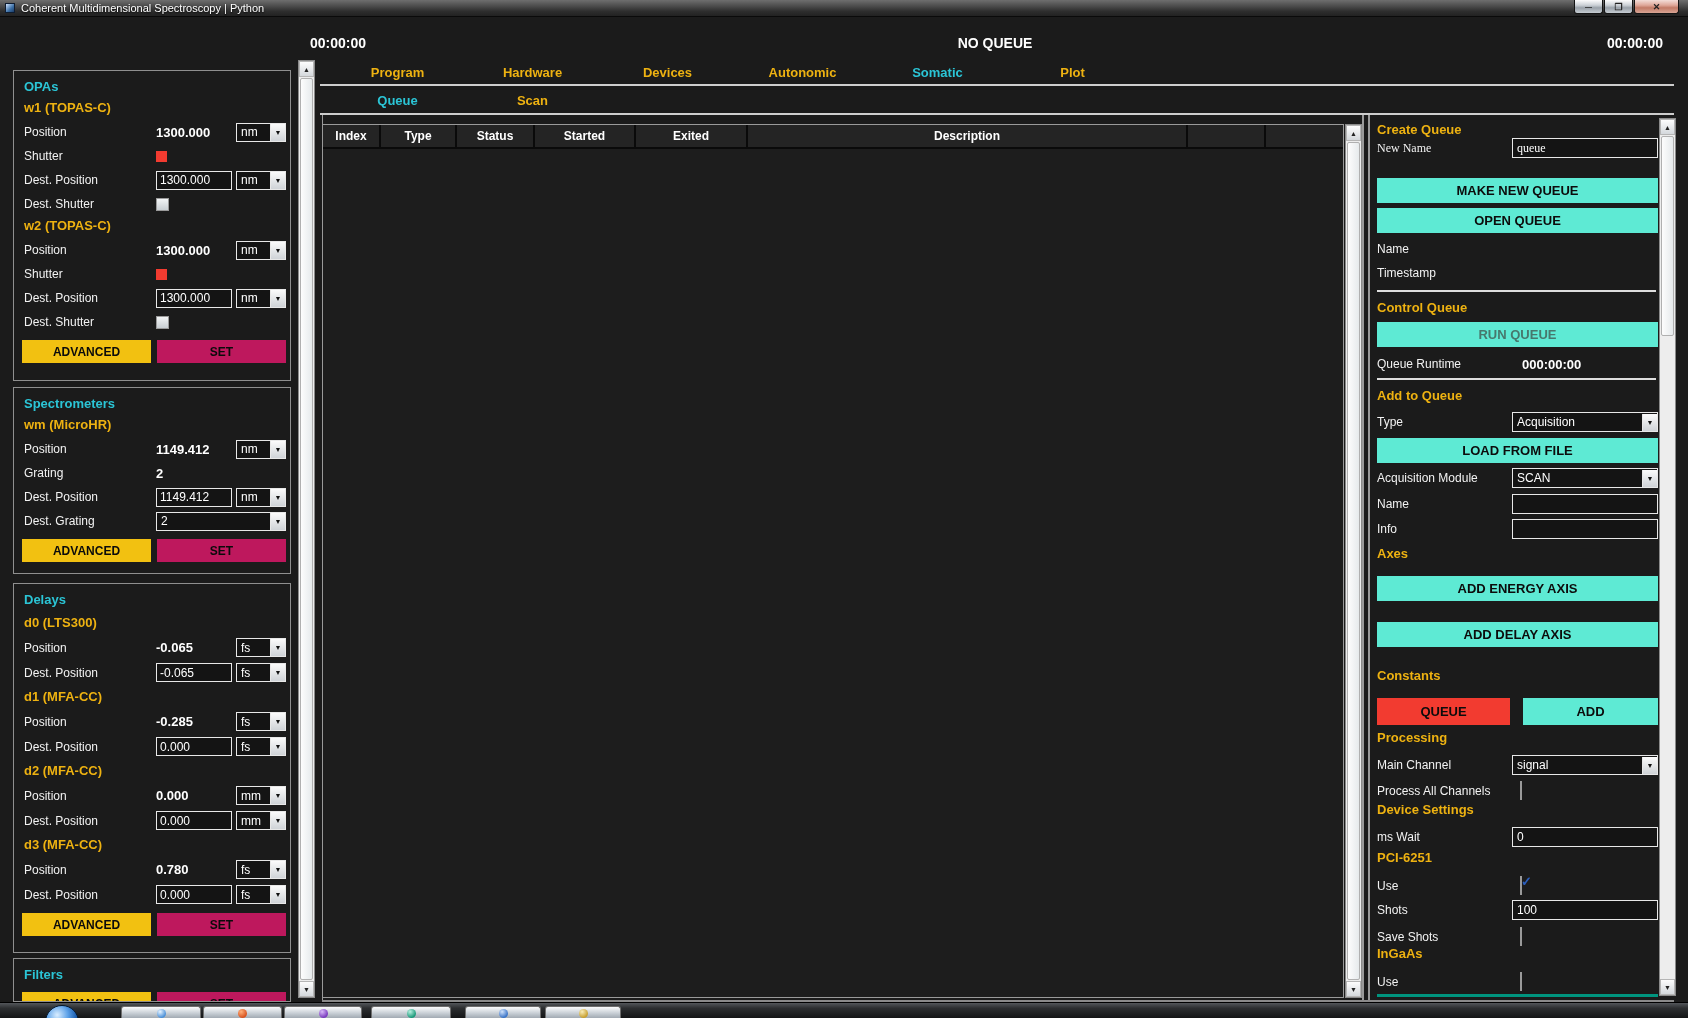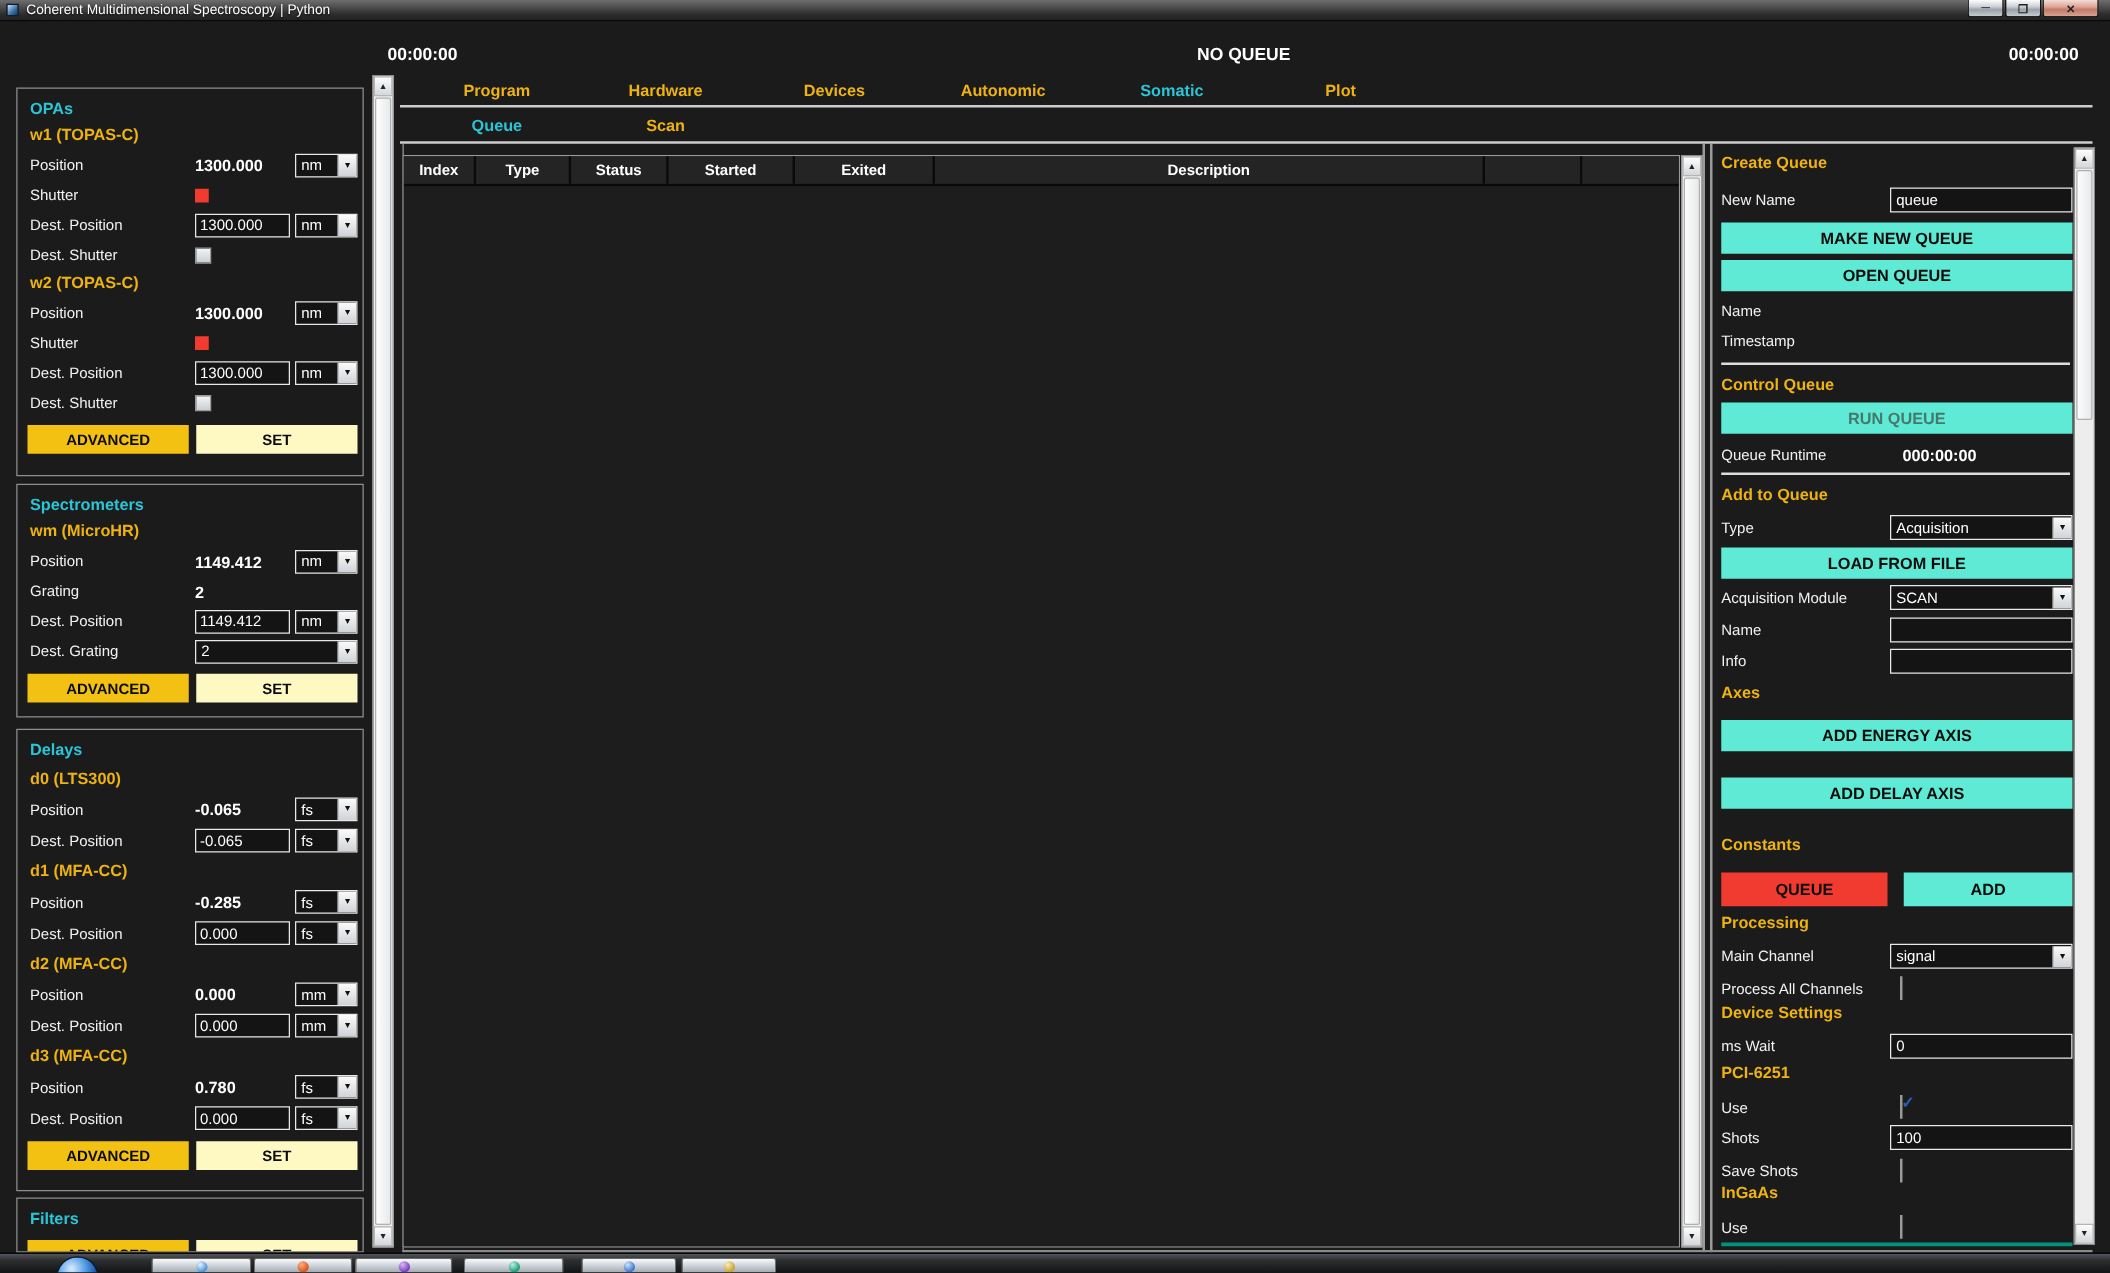--- a/index.html
+++ b/index.html
@@ -56,21 +56,21 @@
 .fulldd{width:130px}
 .dd .t{flex:1;font-size:12px;padding-left:4px;color:#fff;white-space:nowrap}
 .ddbtn{width:15px;height:17px;background:linear-gradient(#fbfbfb,#cfd3d7);border-left:1px solid #e8e8e8;display:flex;align-items:center;justify-content:center}
 .ddbtn::after{content:"▼";font-size:7px;color:#111}
 .ind{width:11px;height:11px;background:#F23B30}
 .cb{width:13px;height:13px;border:1px solid #9a9a9a;background:linear-gradient(#f2f4f5,#c9cfd3);position:relative}
 .cb.checked::after{content:"✓";color:#2b5ebc;font-size:13px;font-weight:bold;position:absolute;left:0;top:-3px}
 .btnrow{display:flex;gap:6px;margin:6px 0 0 8px}
 .abtn{width:129px;height:23px;font-size:12px;font-weight:bold;color:#0b0b0b;display:flex;align-items:center;justify-content:center;cursor:pointer}
 .abtn.yellow{background:#F2C111}
-.abtn.tealb{background:#fef9c3}
+.abtn.tealb{background:#be185d}
 
 
 .qtable{position:absolute;left:322px;top:124px;width:1022px;height:874px;border:1px solid #9a9a9a;background:#1d1d1d}
 .thead{display:flex;height:24px;border-bottom:2px solid #0a0a0a}
 .th{background:#242424;border-right:2px solid #0a0a0a;display:flex;align-items:center;justify-content:center;font-size:12px;font-weight:bold;color:#fff}
 .th:last-child{border-right:none;flex:1}
 .tbody{height:848px;background:#1d1d1d}
 
 
 .vsb{position:absolute;width:17px;background:#ededed;border:1px solid #8a8a8a}
@@ -382,21 +382,21 @@
     <span class="sbthumb" style="top:17px;height:838px"></span>
     <span class="sbarrow down"></span>
   </div>
 
   <div class="vline" style="left:1362px;width:2px"></div>
   <div class="vline" style="left:1368px;width:2px"></div>
   <div class="bline"></div>
 
   <div class="rpanel" id="queue-ctrl-panel">
       <div class="rp-h" style="top: 122px;">Create Queue</div>
-      <div class="rp-row" style="top: 150px;">
+      <div class="rp-row" style="top: 138px; font-family: Liberation Serif, serif;">
         <span class="rp-lbl">New Name</span>
         <span class="rp-ctrl">
           <span class="rp-inp">queue</span>
         </span>
       </div>
       <div class="rp-btn" style="top: 178px;">MAKE NEW QUEUE</div>
       <div class="rp-btn" style="top: 208px;">OPEN QUEUE</div>
       <div class="rp-h" style="color: rgb(242, 242, 242); font-weight: normal; font-size: 12px; top: 242px;">Name</div>
       <div class="rp-h" style="color: rgb(242, 242, 242); font-weight: normal; font-size: 12px; top: 266px;">Timestamp</div>
       <div class="rp-sep" style="top: 290px;"></div>

